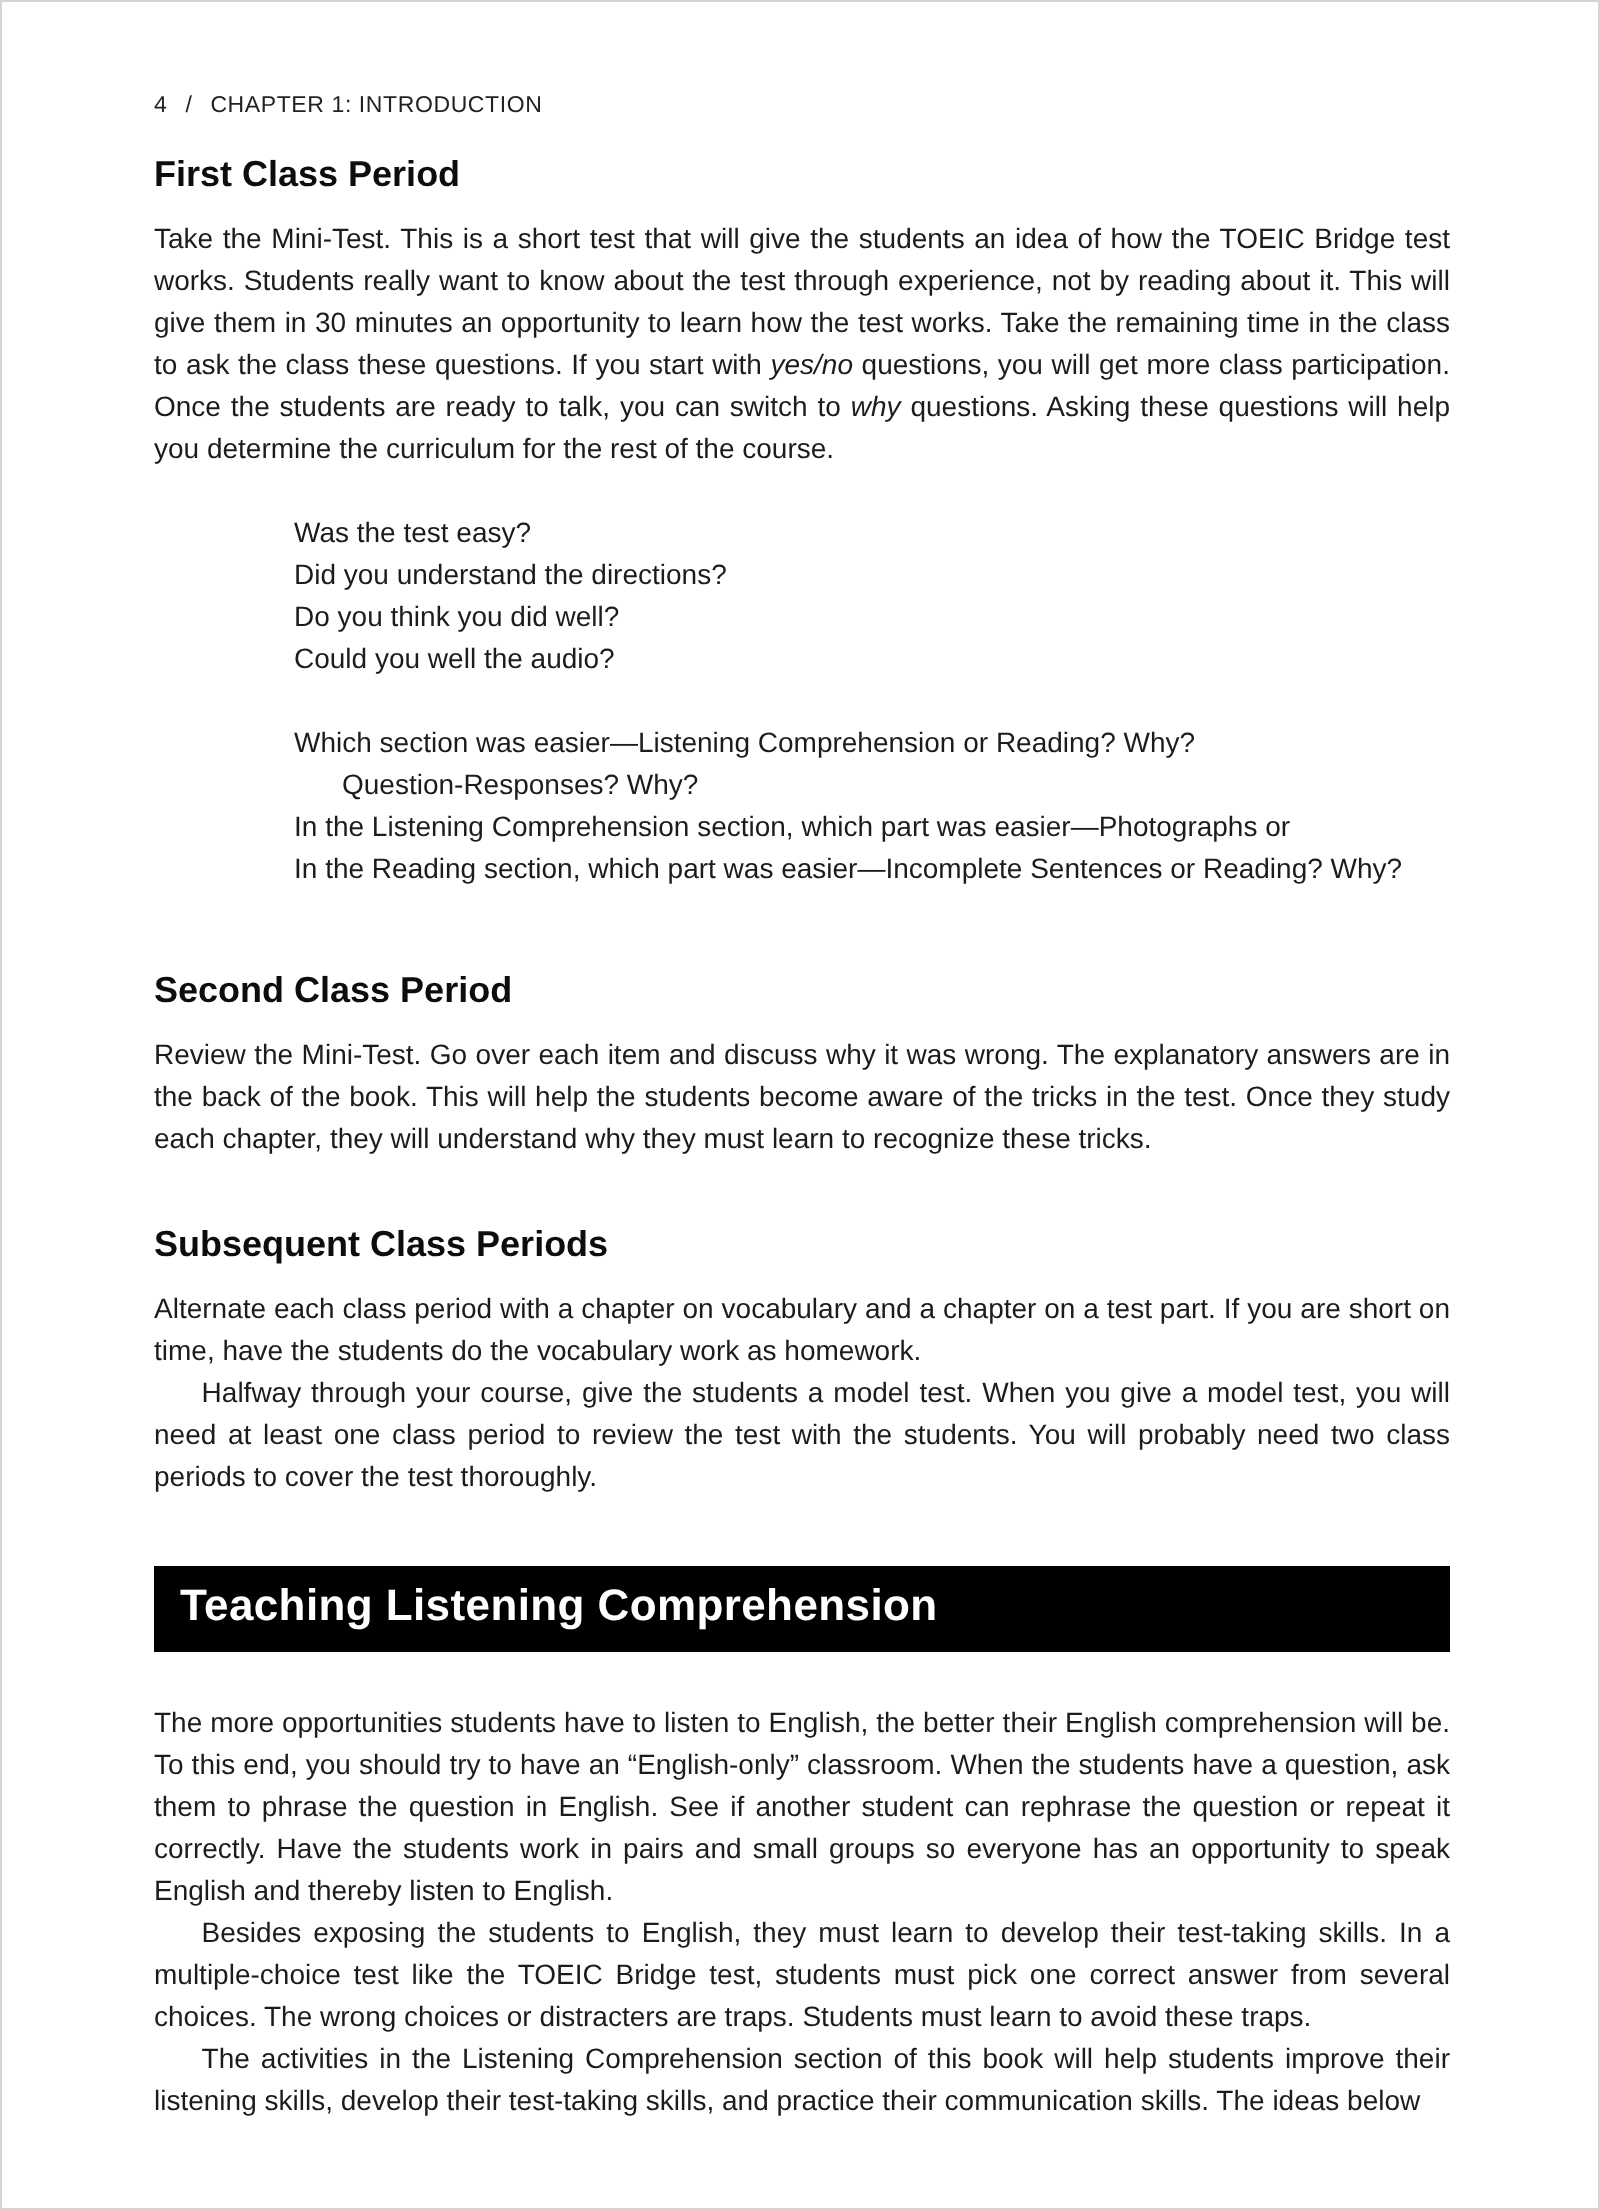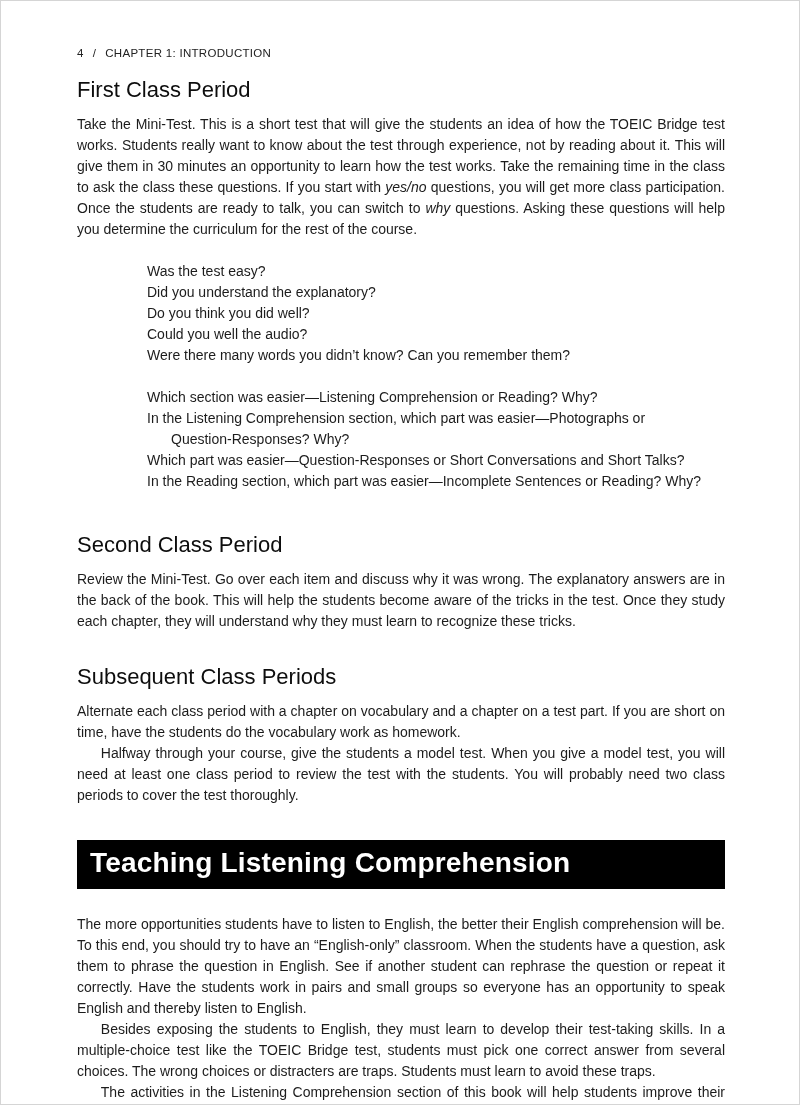--- a/index.html
+++ b/index.html
@@ -16,22 +16,22 @@
     overflow: hidden;
   }
   .running-head {
     font-size: 11.5px;
     color: #222;
     margin-bottom: 18px;
     letter-spacing: 0.3px;
   }
   .running-head .slash { margin: 0 9px; }
   .section-heading {
-    font-size: 22px;
-    font-weight: 400;
+    font-size: 18px;
+    font-weight: 700;
     color: #0d0d0d;
     margin: 26px 0 11px 0;
   }
   .section-heading.first { margin-top: 12px; }
   .body-para {
     font-size: 14px;
     line-height: 21px;
     text-align: justify;
     margin: 0;
   }
@@ -41,21 +41,21 @@
     font-size: 14px;
     line-height: 21px;
   }
   .q-gap { height: 21px; }
   .qline { white-space: nowrap; }
   .qline.cont { padding-left: 24px; }
   .banner {
     background: #000000;
     color: #ffffff;
     font-weight: 700;
-    font-size: 28px;
+    font-size: 22px;
     letter-spacing: 0.2px;
     padding: 7px 10px 10px 13px;
     margin: 34px 0 25px 0;
   }
   .after-list { margin-top: 24px; }
   em { font-style: italic; }
 </style>
 </head>
 <body>
 
@@ -64,29 +64,27 @@
   <div class="running-head">
     <span>4</span><span class="slash">/</span><span>CHAPTER 1: INTRODUCTION</span>
   </div>
 
   <div class="section-heading first">First Class Period</div>
 
   <p class="body-para"><span>Take the Mini-Test. This is a short test that will give the students an idea of how the TOEIC Bridge test works. Students really want to know about the test through experience, not by reading about it. This will give them in 30 minutes an opportunity to learn how the test works. Take the remaining time in the class to ask the class these questions. If you start with </span><em>yes/no</em><span> questions, you will get more class participation. Once the students are ready to talk, you can switch to </span><em>why</em><span> questions. Asking these questions will help you determine the curriculum for the rest of the course.</span></p>
 
   <div class="q-list">
     <div class="qline">Was the test easy?</div>
-    <div class="qline">Did you understand the explanatory?</div>
+    <div class="qline">Did you understand the directions?</div>
     <div class="qline">Do you think you did well?</div>
     <div class="qline">Could you well the audio?</div>
-    <div class="qline">Were there many words you didn’t know? Can you remember them?</div>
     <div class="q-gap"></div>
     <div class="qline">Which section was easier—Listening Comprehension or Reading? Why?</div>
+    <div class="qline cont">Question-Responses? Why?</div>
     <div class="qline">In the Listening Comprehension section, which part was easier—Photographs or</div>
-    <div class="qline cont">Question-Responses? Why?</div>
-    <div class="qline">Which part was easier—Question-Responses or Short Conversations and Short Talks?</div>
     <div class="qline">In the Reading section, which part was easier—Incomplete Sentences or Reading? Why?</div>
   </div>
 
   <div class="section-heading after-list" style="margin-top:40px;">Second Class Period</div>
 
   <p class="body-para">Review the Mini-Test. Go over each item and discuss why it was wrong. The explanatory answers are in the back of the book. This will help the students become aware of the tricks in the test. Once they study each chapter, they will understand why they must learn to recognize these tricks.</p>
 
   <div class="section-heading" style="margin-top:32px;">Subsequent Class Periods</div>
 
   <p class="body-para">Alternate each class period with a chapter on vocabulary and a chapter on a test part. If you are short on time, have the students do the vocabulary work as homework.</p>

